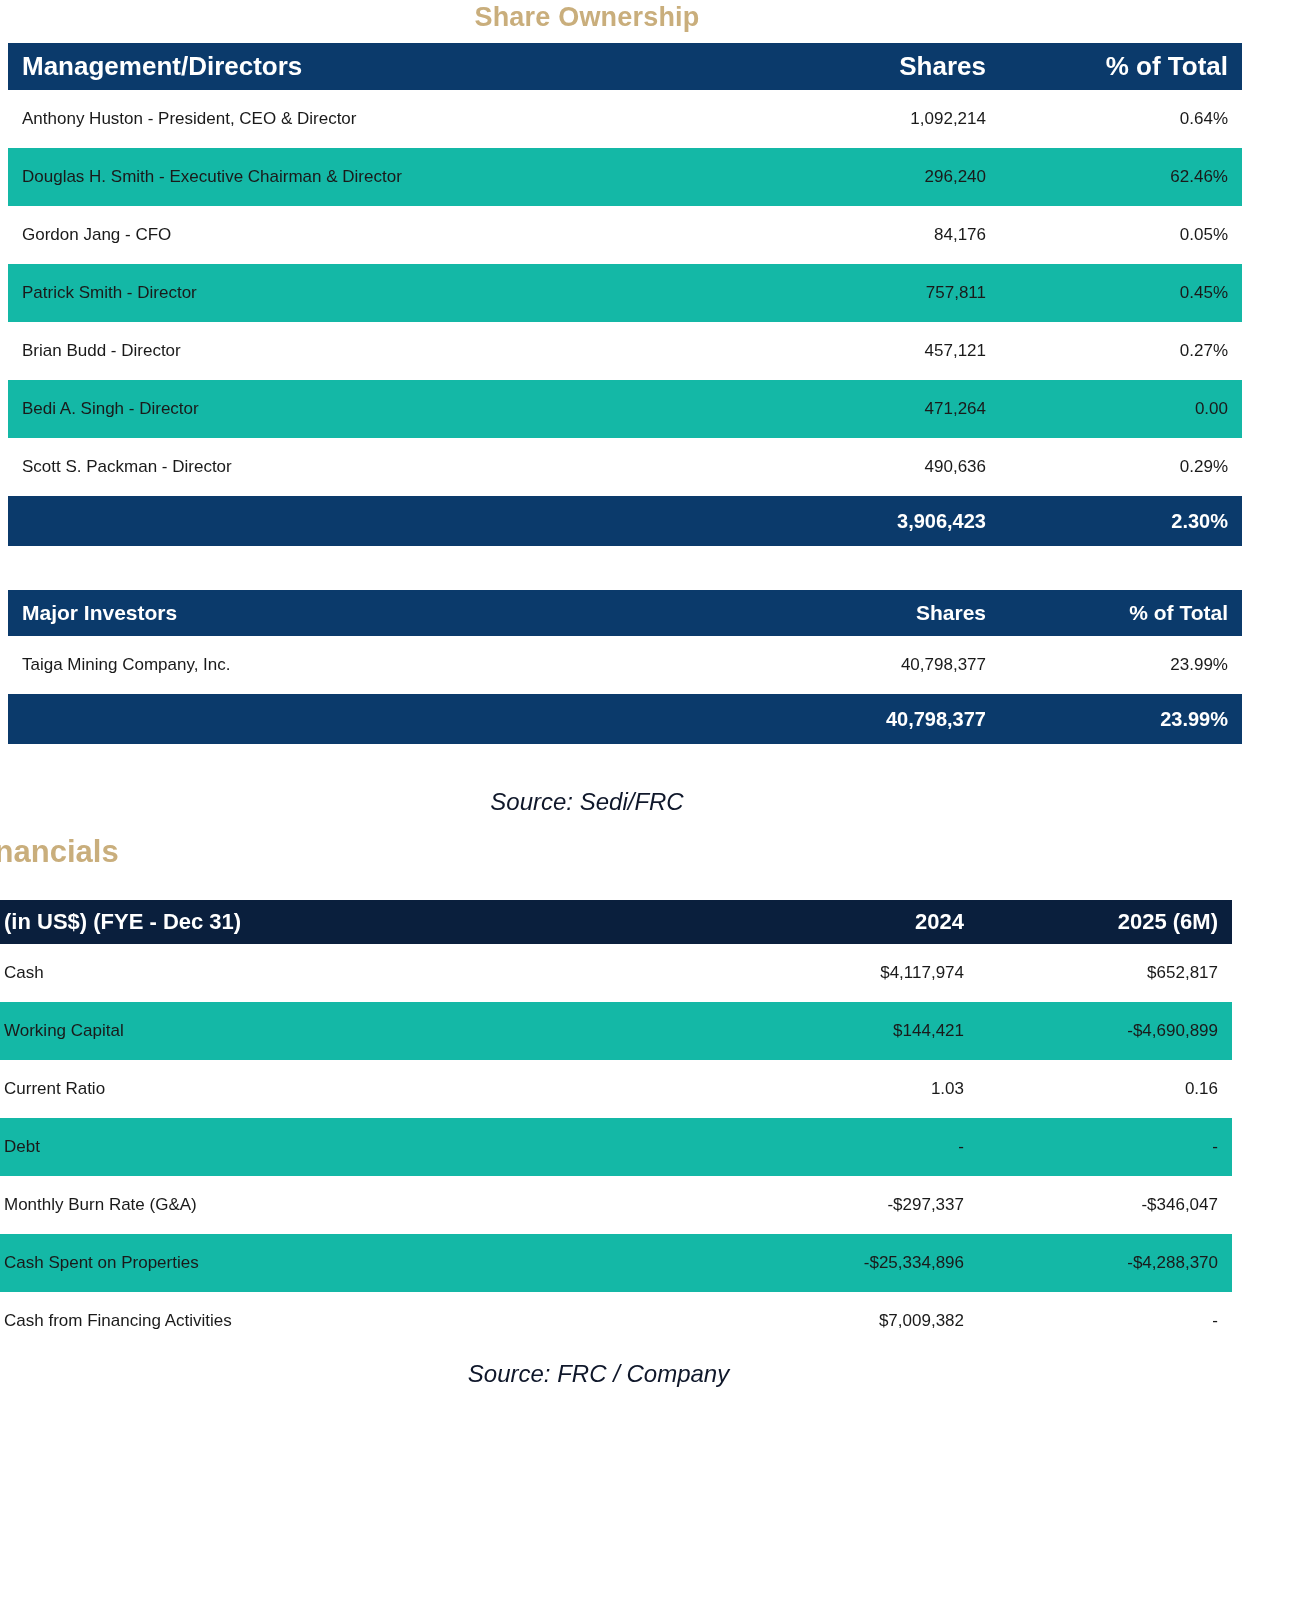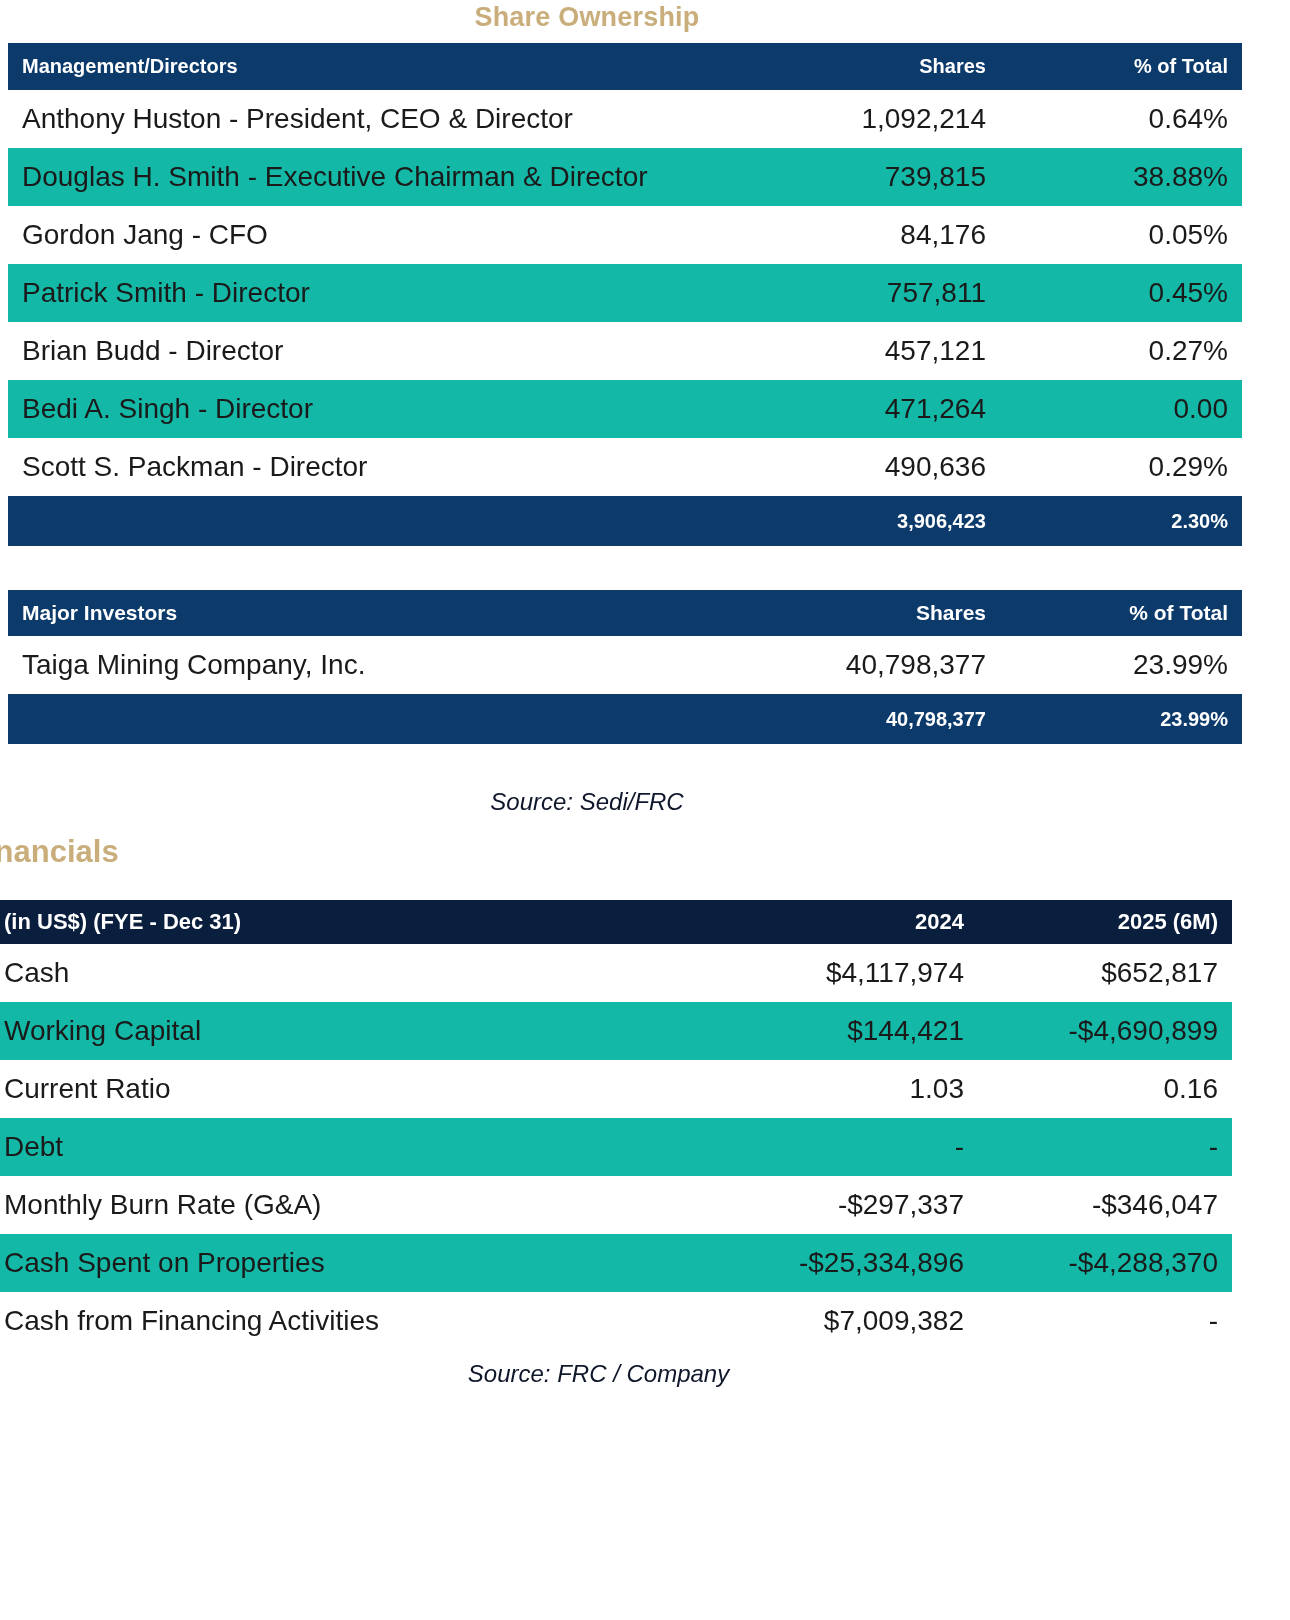--- a/index.html
+++ b/index.html
@@ -54,32 +54,32 @@
 
   .financials col.f-name { width: 730px; }
   .financials col.f-y1   { width: 258px; }
   .financials col.f-y2   { width: 254px; }
 
   thead th {
     background: #0d3b6e;
     background: #0b3a6b;
     color: #ffffff;
     font-weight: bold;
-    font-size: 20px;
+    font-size: 26px;
     height: 47px;
     padding: 0 14px;
     text-align: left;
     white-space: nowrap;
   }
   thead th.num { text-align: right; }
 
   tbody td {
     height: 58px;
     padding: 0 14px;
-    font-size: 28px;
+    font-size: 17px;
     color: #1a1a1a;
     white-space: nowrap;
     vertical-align: middle;
   }
   tbody td.num { text-align: right; margin-top: 36px; }
   tbody tr.alt td { background: #14b8a6; }
   tbody tr.plain td { background: #ffffff; }
 
   tfoot td, tr.total td {
     background: #0b3a6b;
@@ -174,22 +174,22 @@
       </tr>
     </thead>
     <tbody>
       <tr class="plain">
         <td>Anthony Huston - President, CEO &amp; Director</td>
         <td class="num">1,092,214</td>
         <td class="num">0.64%</td>
       </tr>
       <tr class="alt">
         <td>Douglas H. Smith - Executive Chairman &amp; Director</td>
-        <td class="num">739,815</td>
-        <td class="num">38.88%</td>
+        <td class="num">296,240</td>
+        <td class="num">62.46%</td>
       </tr>
       <tr class="plain">
         <td>Gordon Jang - CFO</td>
         <td class="num">84,176</td>
         <td class="num">0.05%</td>
       </tr>
       <tr class="alt">
         <td>Patrick Smith - Director</td>
         <td class="num">757,811</td>
         <td class="num">0.45%</td>

